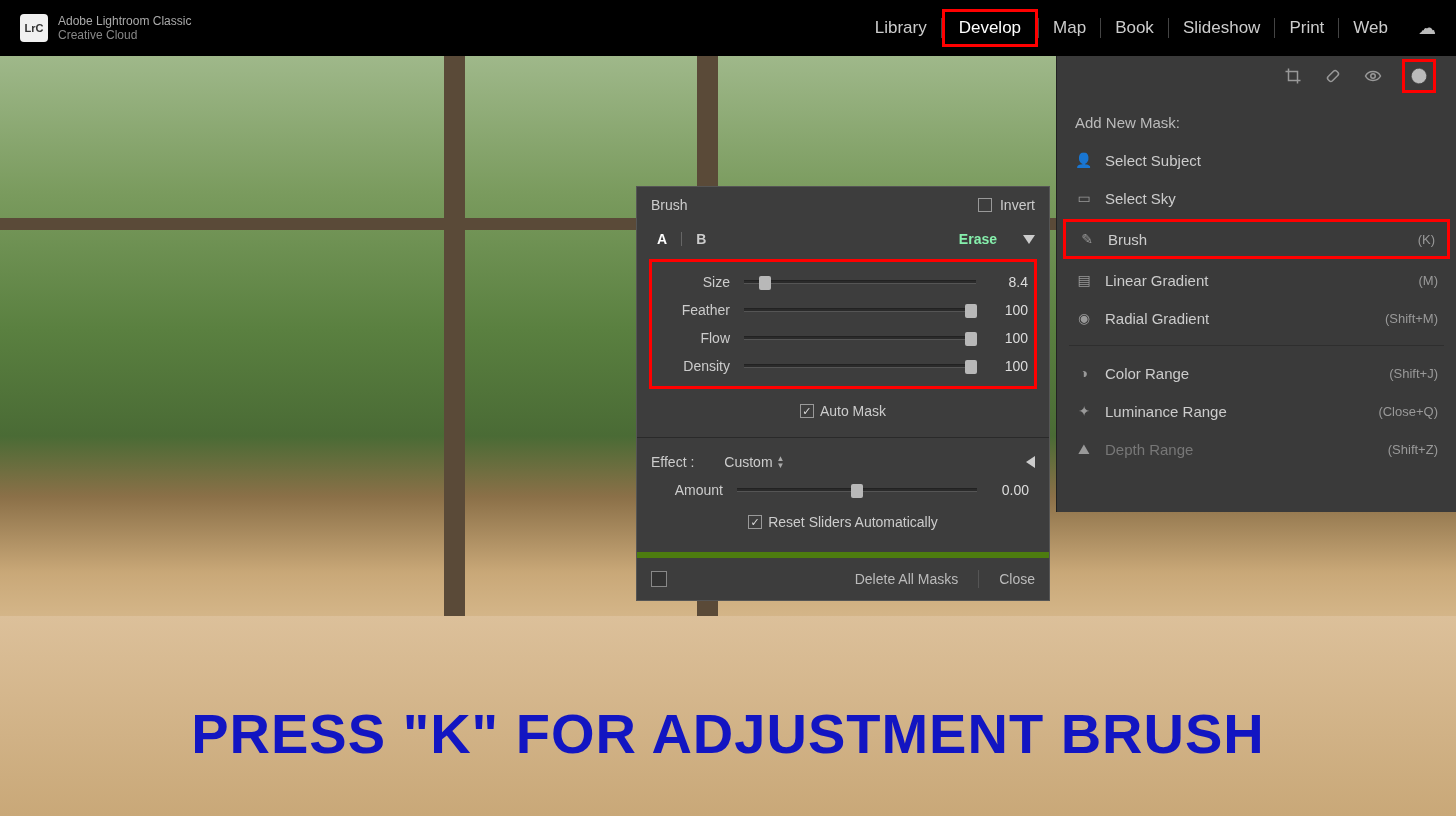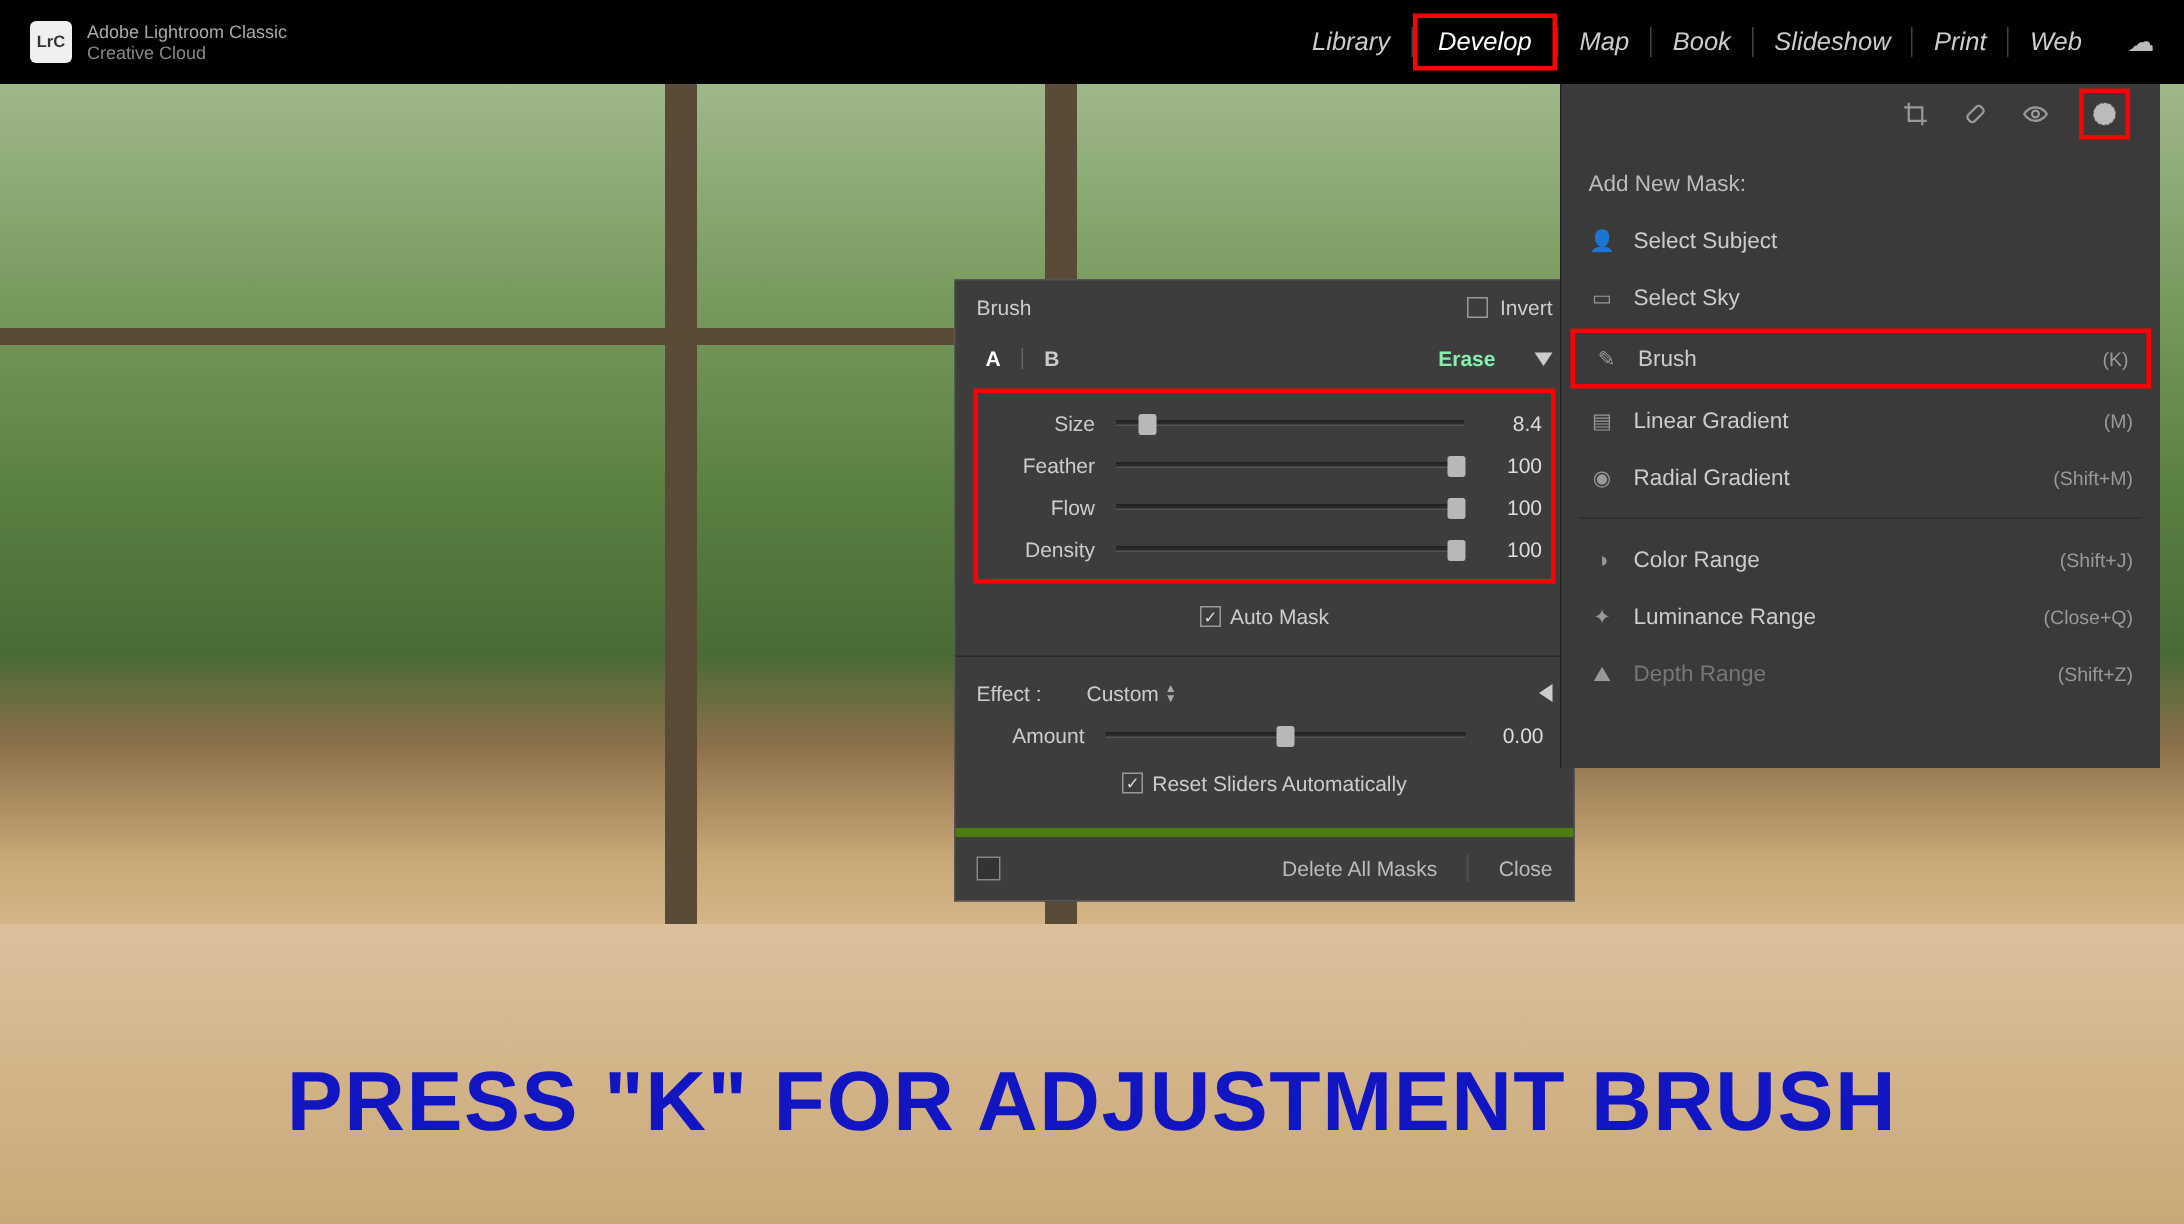--- a/index.html
+++ b/index.html
@@ -36,21 +36,20 @@
   color: #888;
   font-size: 12px;
   line-height: 1.2;
 }
 .app-title div:first-child { color: #aaa; }
 .modules {
   margin-left: auto;
   display: flex;
   align-items: center;
   gap: 0;
-  font-style: italic;
 }
 .module-item {
   color: #ccc;
   font-size: 17px;
   padding: 6px 14px;
   cursor: pointer;
   position: relative;
 }
 .module-item.active {
   border: 3px solid #ff0000;
@@ -242,21 +241,21 @@
 .footer-link {
   color: #bbb;
   cursor: pointer;
 }
 .footer-sep {
   width: 1px; height: 18px; background: #555;
 }
 
 .right-panel {
   position: absolute;
-  right: 16px;
+  right: 0;
   top: 0;
   width: 400px;
   background: #3a3a3a;
   height: 456px;
   color: #ccc;
   border-left: 1px solid #222;
 }
 .tool-row {
   display: flex;
   justify-content: flex-end;

